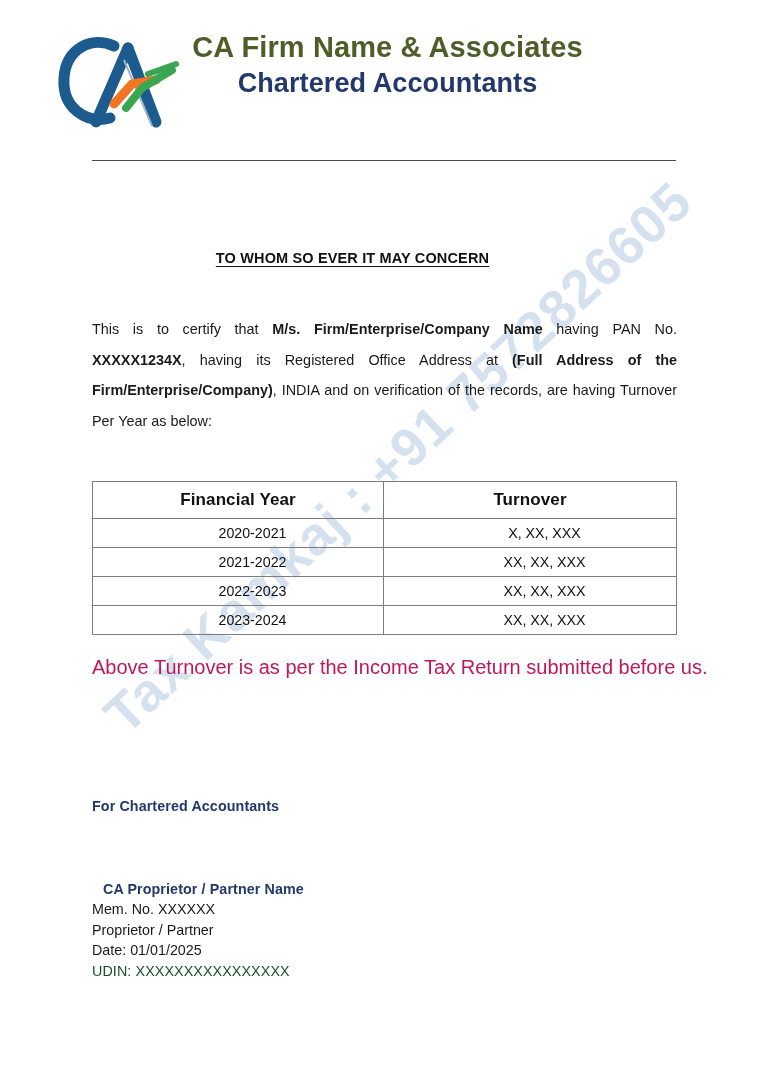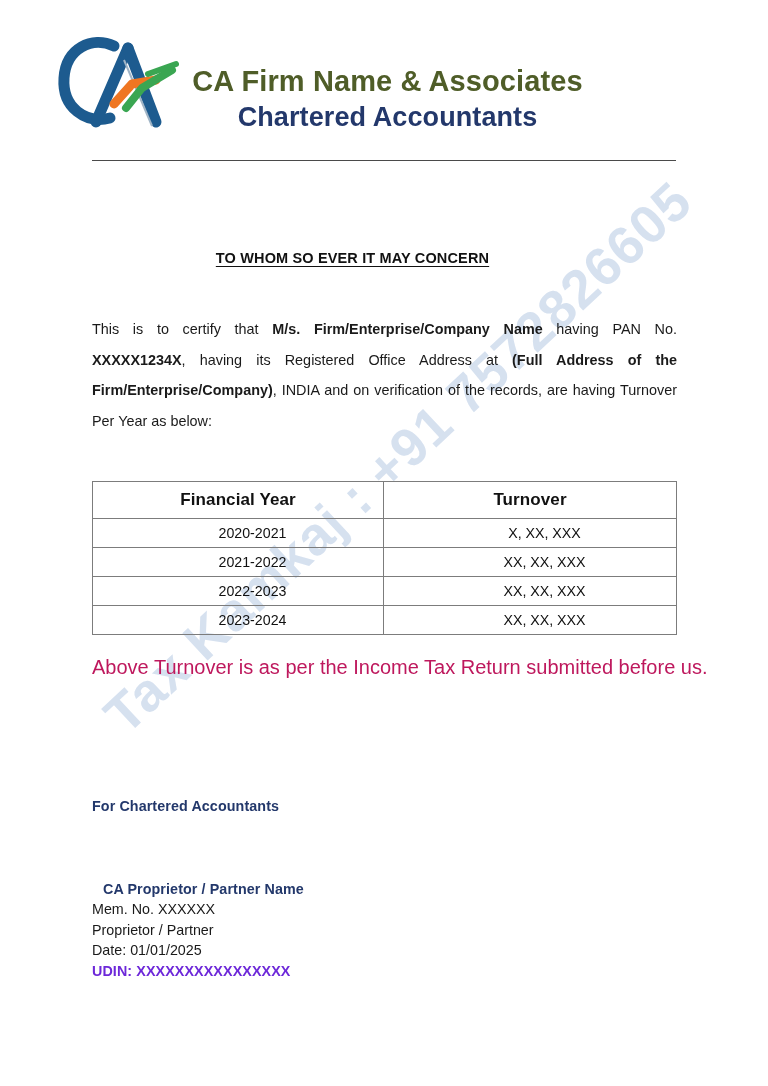--- a/index.html
+++ b/index.html
@@ -44,21 +44,21 @@
     letter-spacing: 1px;
   }
 
   
   #letterhead {
     position: absolute;
     left: 0;
     top: 28px;
     width: 653px;
     display: flex;
-    align-items: flex-end;
+    align-items: flex-start;
     justify-content: center;
     z-index: 10;
   }
   #logo-wrap {
     width: 132px;
     height: 108px;
     flex: 0 0 auto;
     display: flex;
     align-items: center;
     justify-content: center;
@@ -197,22 +197,22 @@
     line-height: 20.4px;
   }
   #signatory-name {
     font-weight: 700;
     color: #23386b;
     letter-spacing: 0.1px;
     margin-left: 11px;
   }
   .sig-plain { color: #1a1a1a; }
   #udin-line {
-    font-weight: 700;
-    color: #6d28d9;
+    font-weight: 400;
+    color: #14532d;
     letter-spacing: 0.1px;
   }
 </style>
 </head>
 <body>
 
 <div id="page">
 
   <div id="watermark-layer">
     <div class="watermark-text">Tax Kamkaj : +91 7572826605</div>

